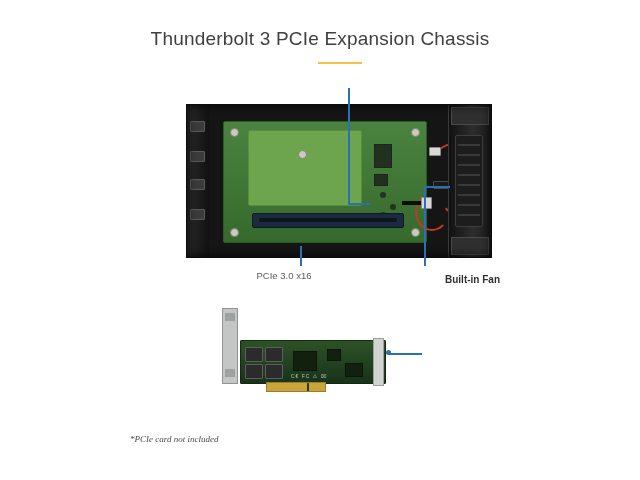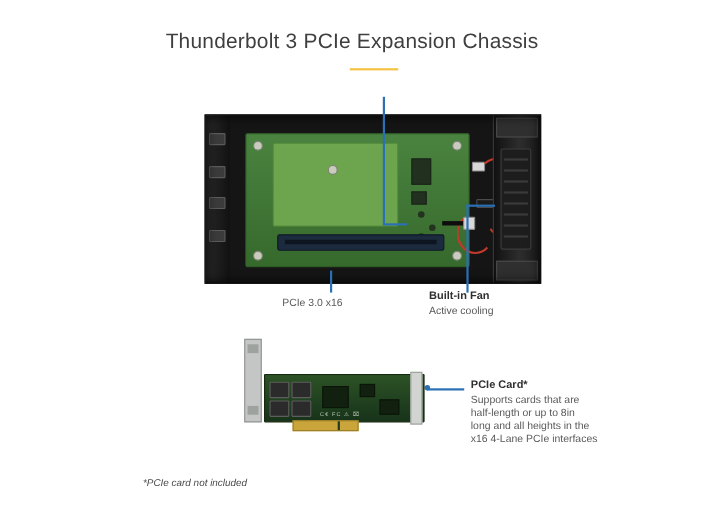--- a/index.html
+++ b/index.html
@@ -53,29 +53,30 @@
     font-size: 10px;
     display: block;
     margin-bottom: 1px;
   }
   .callout .sub {
     display: block;
     color: #5a5a5a;
   }
   .c-lp4 { left: 352px; top: 76px; text-align: left; width: 130px; }
   .c-pcislot { left: 224px; top: 270px; width: 120px; text-align: center; }
-  .c-fan { left: 390px; top: 264px; width: 110px; text-align: left; }
+  .c-fan { left: 390px; top: 274px; width: 110px; text-align: right; }
   .c-pciecard { left: 428px; top: 345px; width: 160px; text-align: left; }
 
   .footnote {
     position: absolute;
     left: 130px; top: 434px;
     font-size: 9px;
     font-style: italic;
     color: #4a4a4a;
+    font-family: Liberation Serif, serif;
   }
 
   
   .lead {
     position: absolute;
     background: #2b6fb5;
   }
   .dot {
     position: absolute;
     width: 5px; height: 5px;
@@ -367,30 +368,22 @@
   <div class="lead" style="left:388px; top:353px; width:34px; height:1.5px;"></div>
   <div class="dot" style="left:386px; top:350px;"></div>
 
 
   <div class="callout c-pcislot">
     <span class="sub">PCIe 3.0 x16</span>
   </div>
 
   <div class="callout c-fan">
     <span class="head">Built-in Fan</span>
-    <span class="sub">Active cooling</span>
   </div>
 
-  <div class="callout c-pciecard">
-    <span class="head">PCIe Card*</span>
-    <span class="sub">Supports cards that are</span>
-    <span class="sub">half-length or up to 8in</span>
-    <span class="sub">long and all heights in the</span>
-    <span class="sub">x16 4-Lane PCIe interfaces</span>
-  </div>
 
   <div class="card">
     <div class="card-bracket">
       <div class="bracket-notch" style="top:4px;"></div>
       <div class="bracket-notch" style="top:60px;"></div>
     </div>
     <div class="card-pcb">
       <div class="card-port" style="left:4px; top:6px;"></div>
       <div class="card-port" style="left:4px; top:23px;"></div>
       <div class="card-port" style="left:24px; top:6px;"></div>

